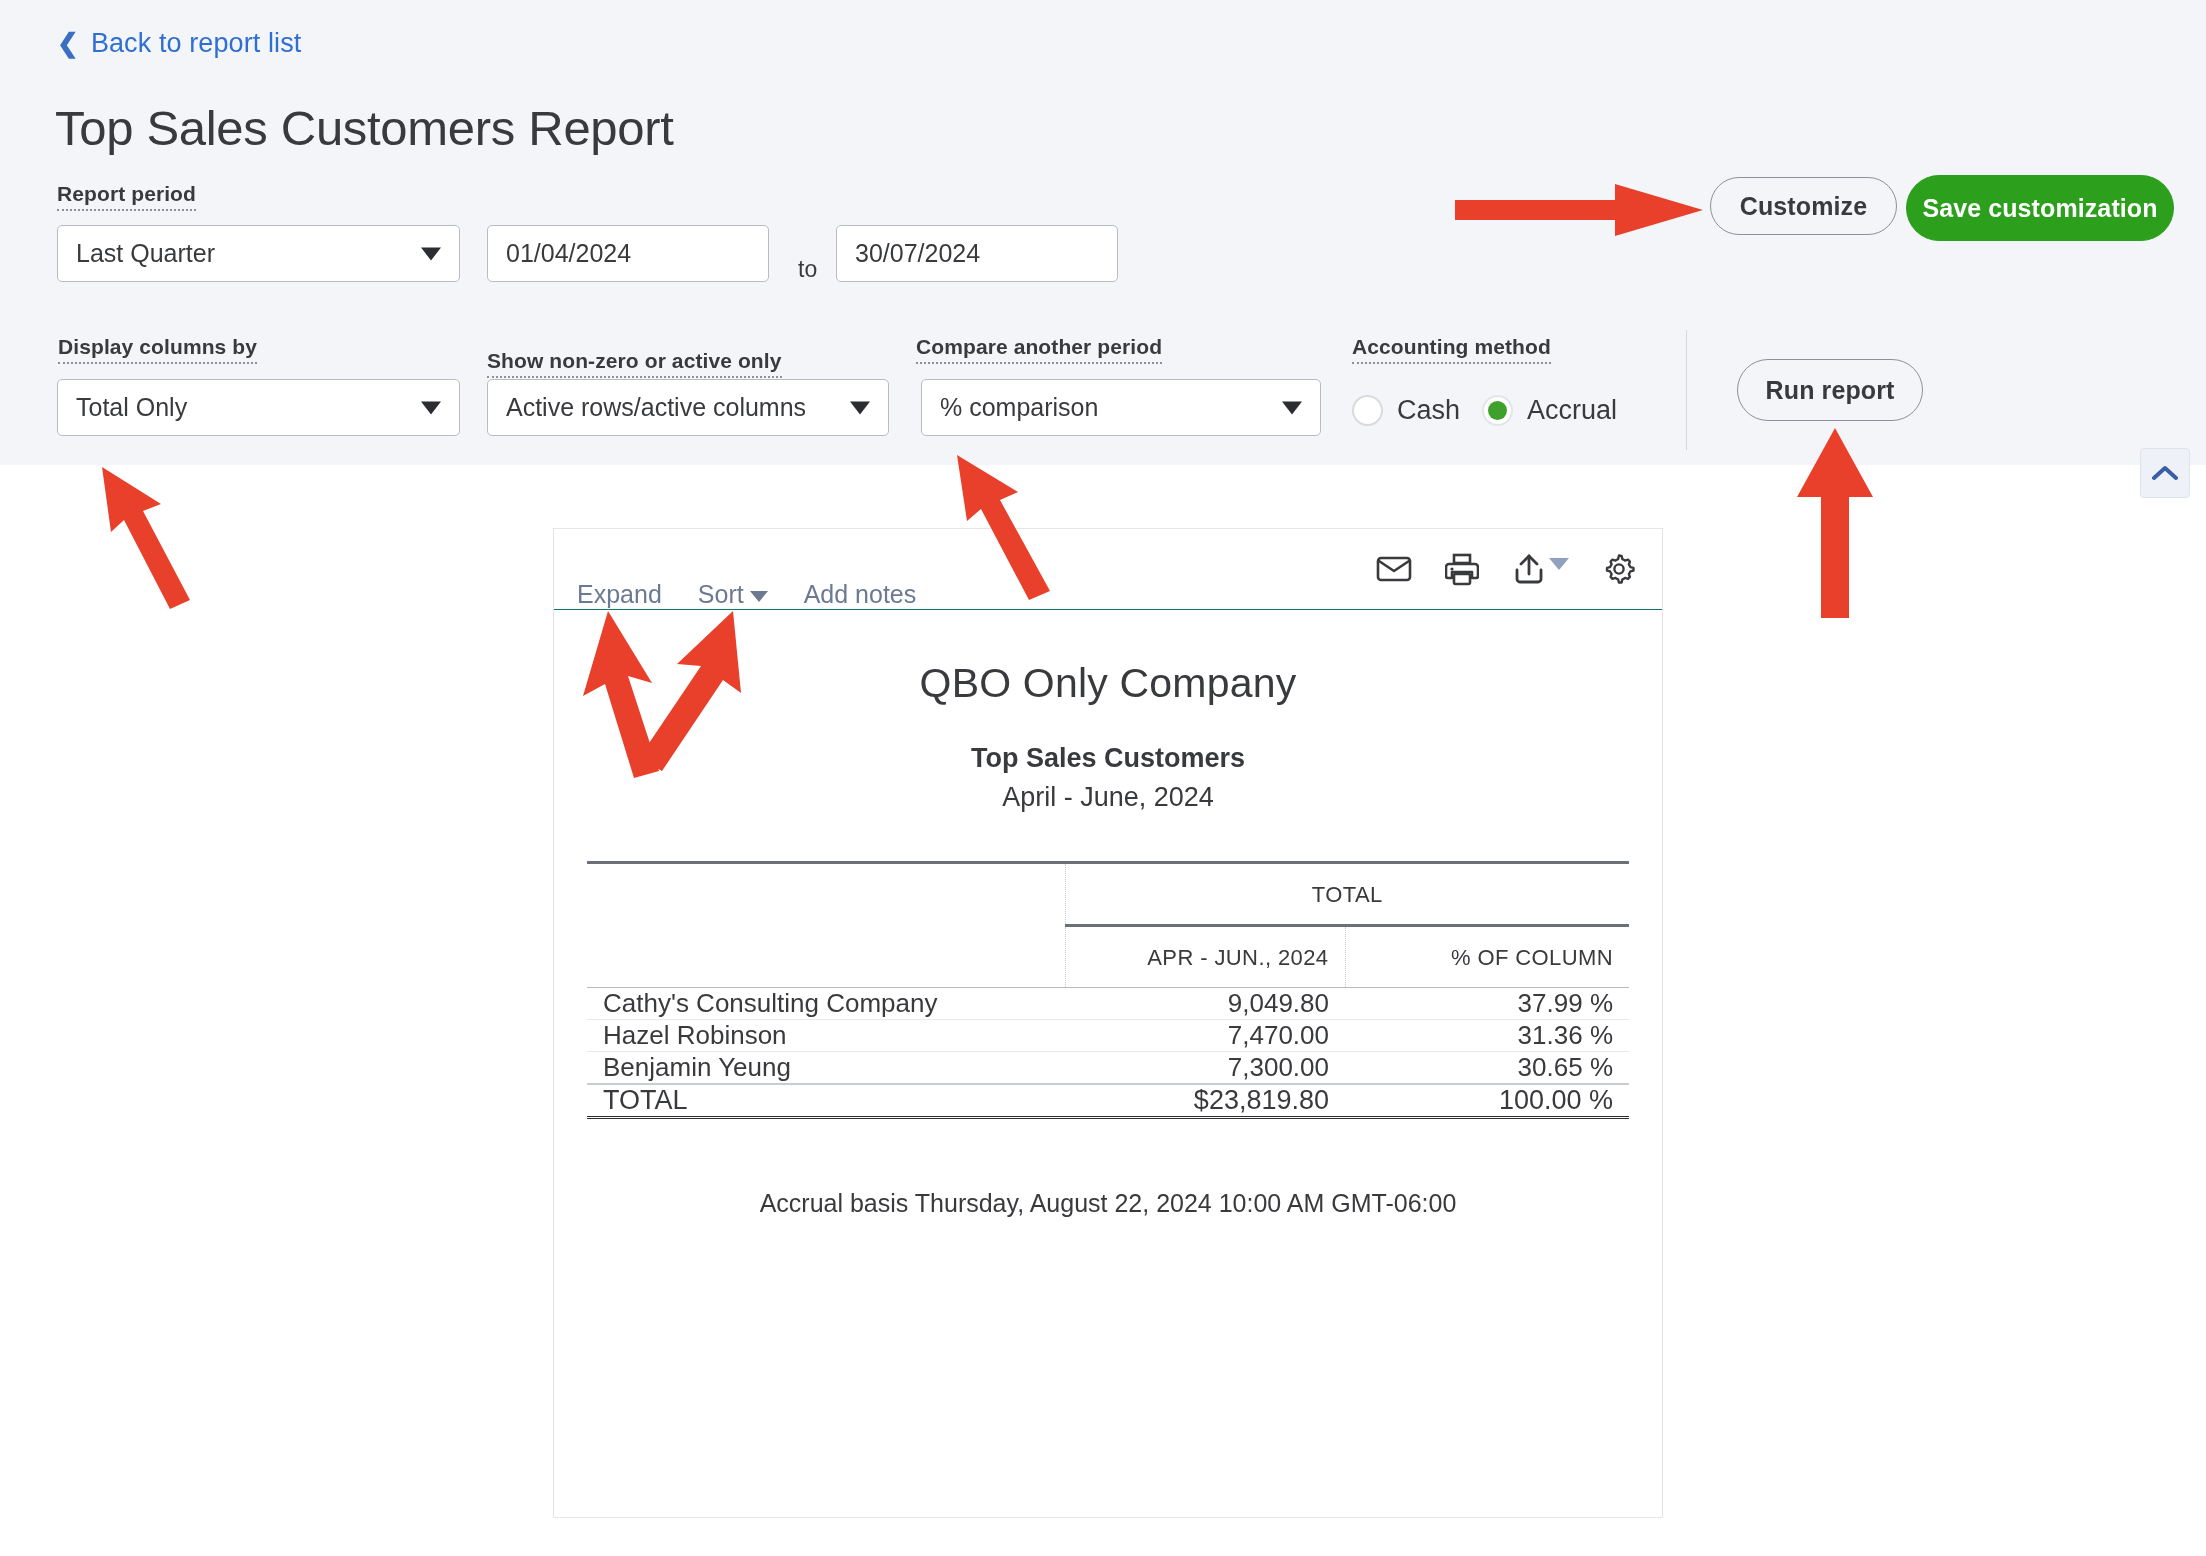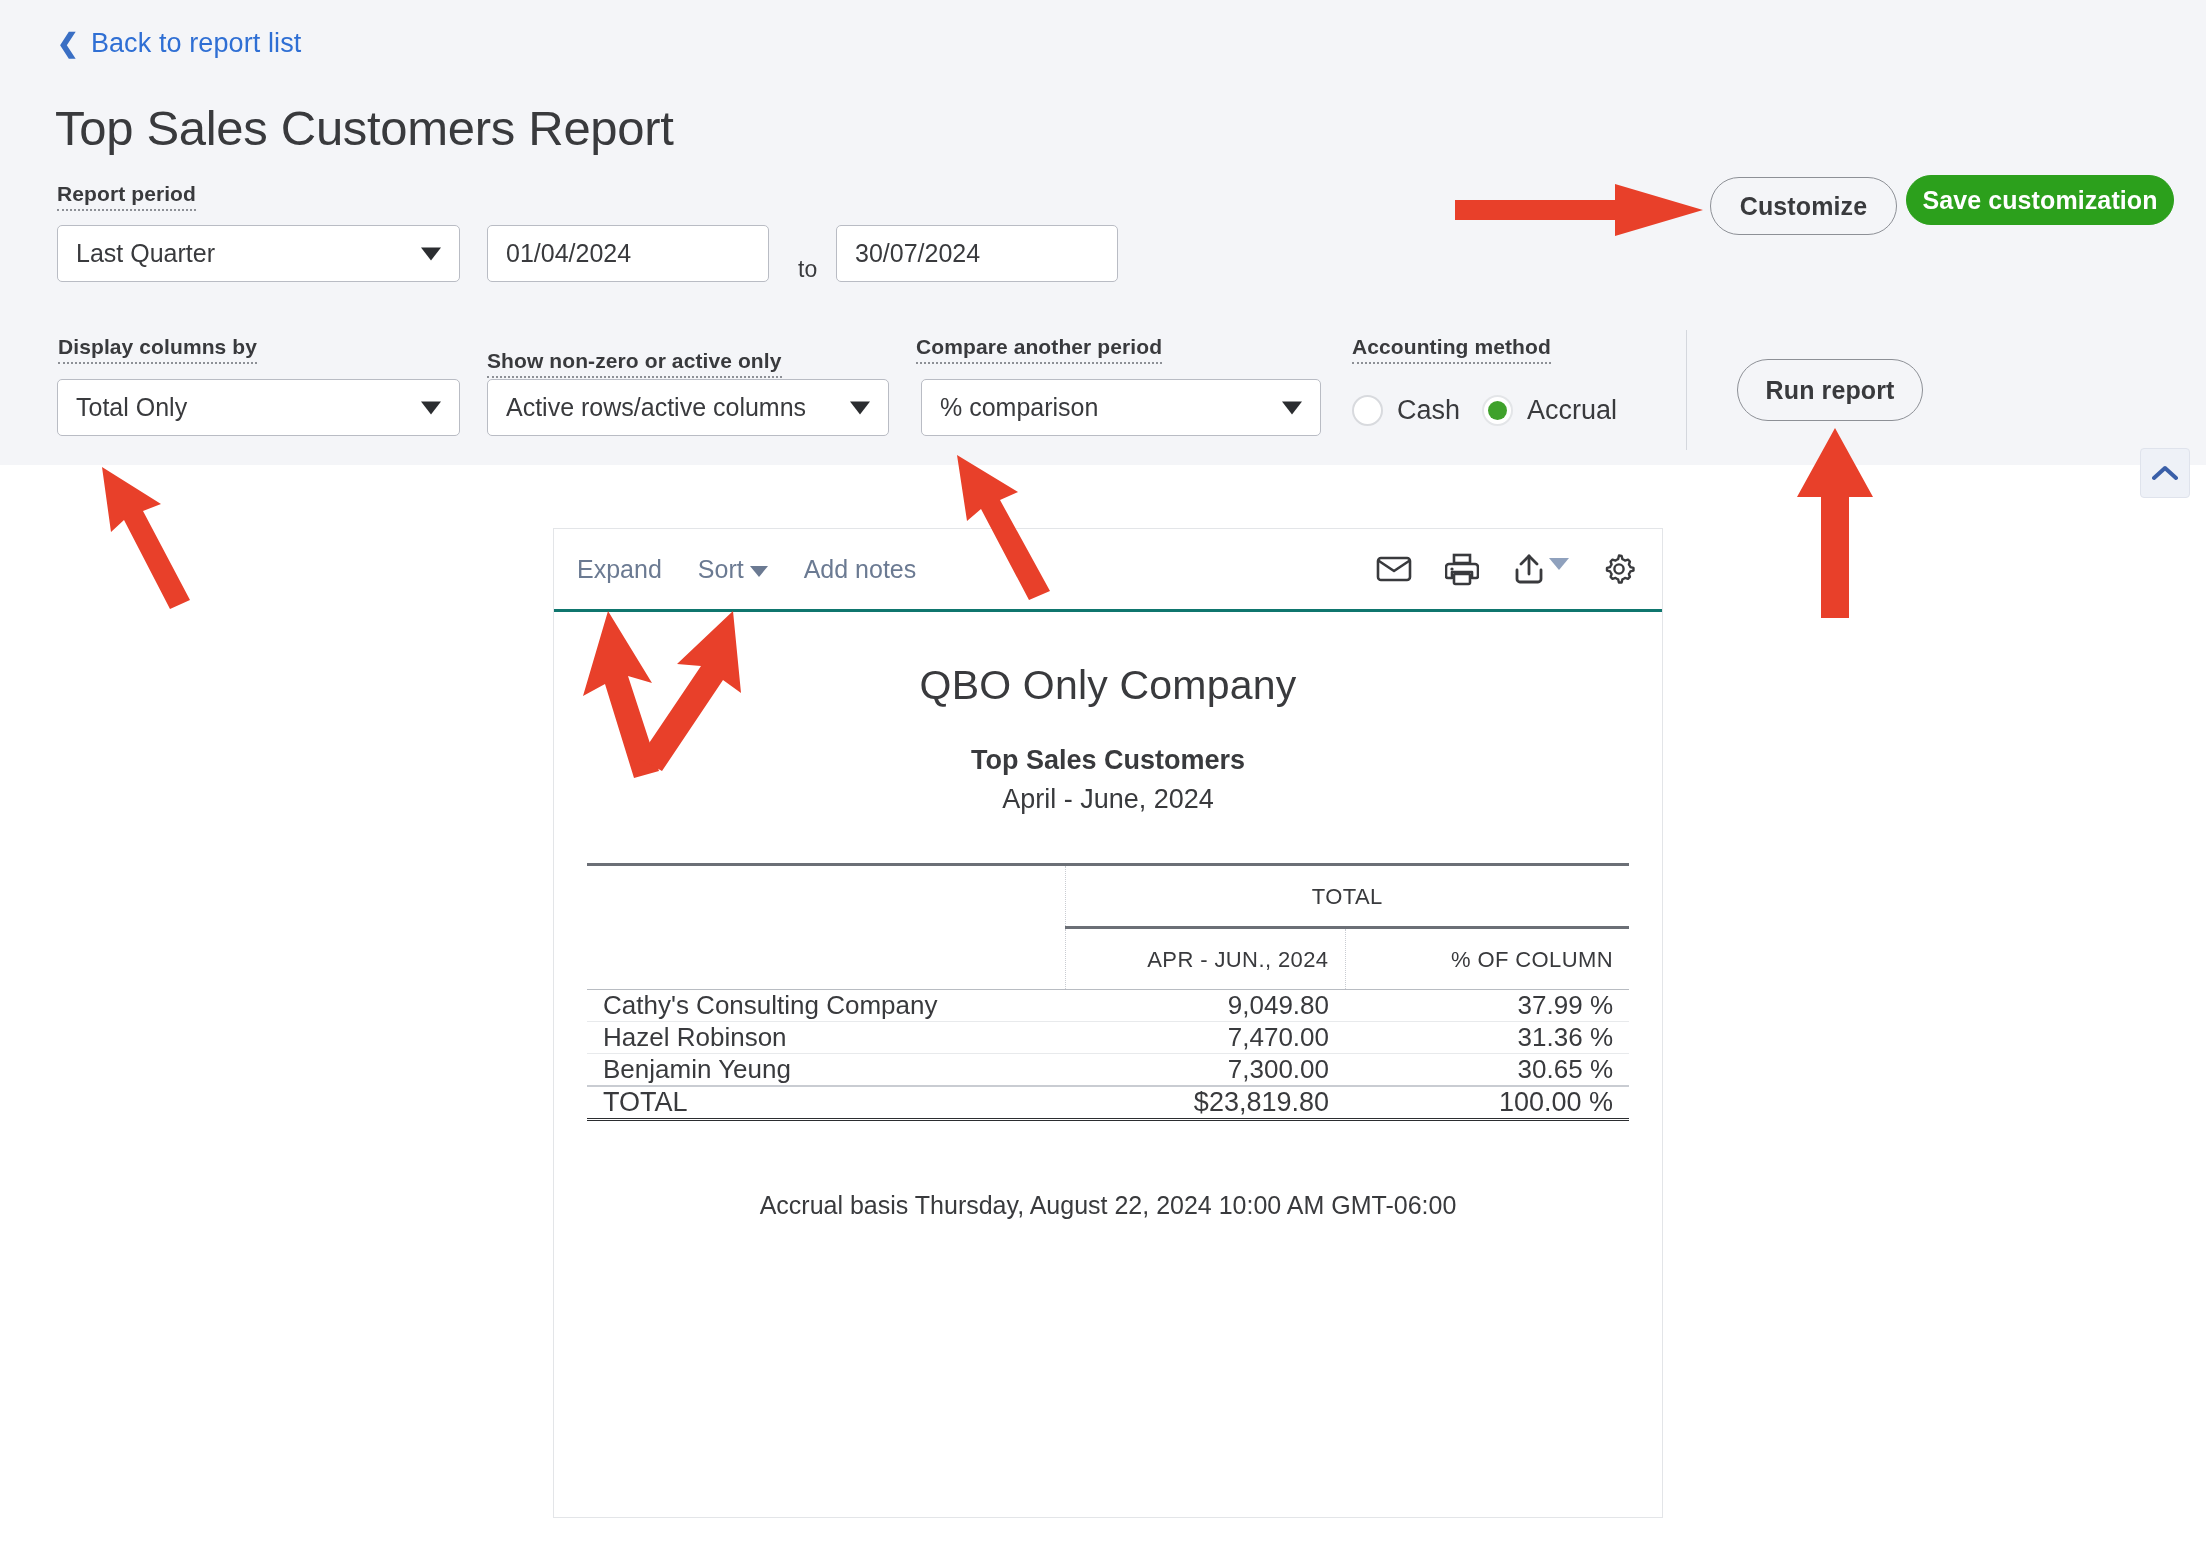--- a/index.html
+++ b/index.html
@@ -188,23 +188,23 @@
     top: 528px;
     width: 1110px;
     height: 990px;
     background: #ffffff;
     border: 1px solid #e3e5e8;
     box-sizing: border-box;
   }
   .report-toolbar {
     position: relative;
     height: 80px;
-    border-bottom: 3px solid #0f766e;
-    display: flex;
-    align-items: center;
+    border-bottom: 1px solid #0f766e;
+    display: flex;
+    align-items: flex-end;
     padding: 0 0 0 23px;
   }
   .tool-link {
     font-size: 25px;
     color: #6b7a92;
     margin-right: 36px;
     cursor: pointer;
     display: inline-flex;
     align-items: center;
     gap: 6px;
@@ -393,21 +393,21 @@
           </span>
         <span class="radio-label">Accrual</span>
       </div>
     </div>
 
     <div class="divider-vert" style="left:1686px; top:330px; height:120px;"></div>
 
     <div class="btn btn-secondary" style="position:absolute; left:1710px; top:177px; width:187px; height:58px;">
       <span>Customize</span>
     </div>
-    <div class="btn btn-primary" style="position:absolute; left:1906px; top:175px; width:268px; height:50px;">
+    <div class="btn btn-primary" style="position:absolute; left:1906px; top:175px; width:268px; height:66px;">
       <span>Save customization</span>
     </div>
 
     <div class="btn btn-secondary" style="position:absolute; left:1737px; top:359px; width:186px; height:62px;">
       <span>Run report</span>
     </div>
   </div>
 
   <div class="collapse-btn">
     <svg width="26" height="16" viewBox="0 0 26 16">

